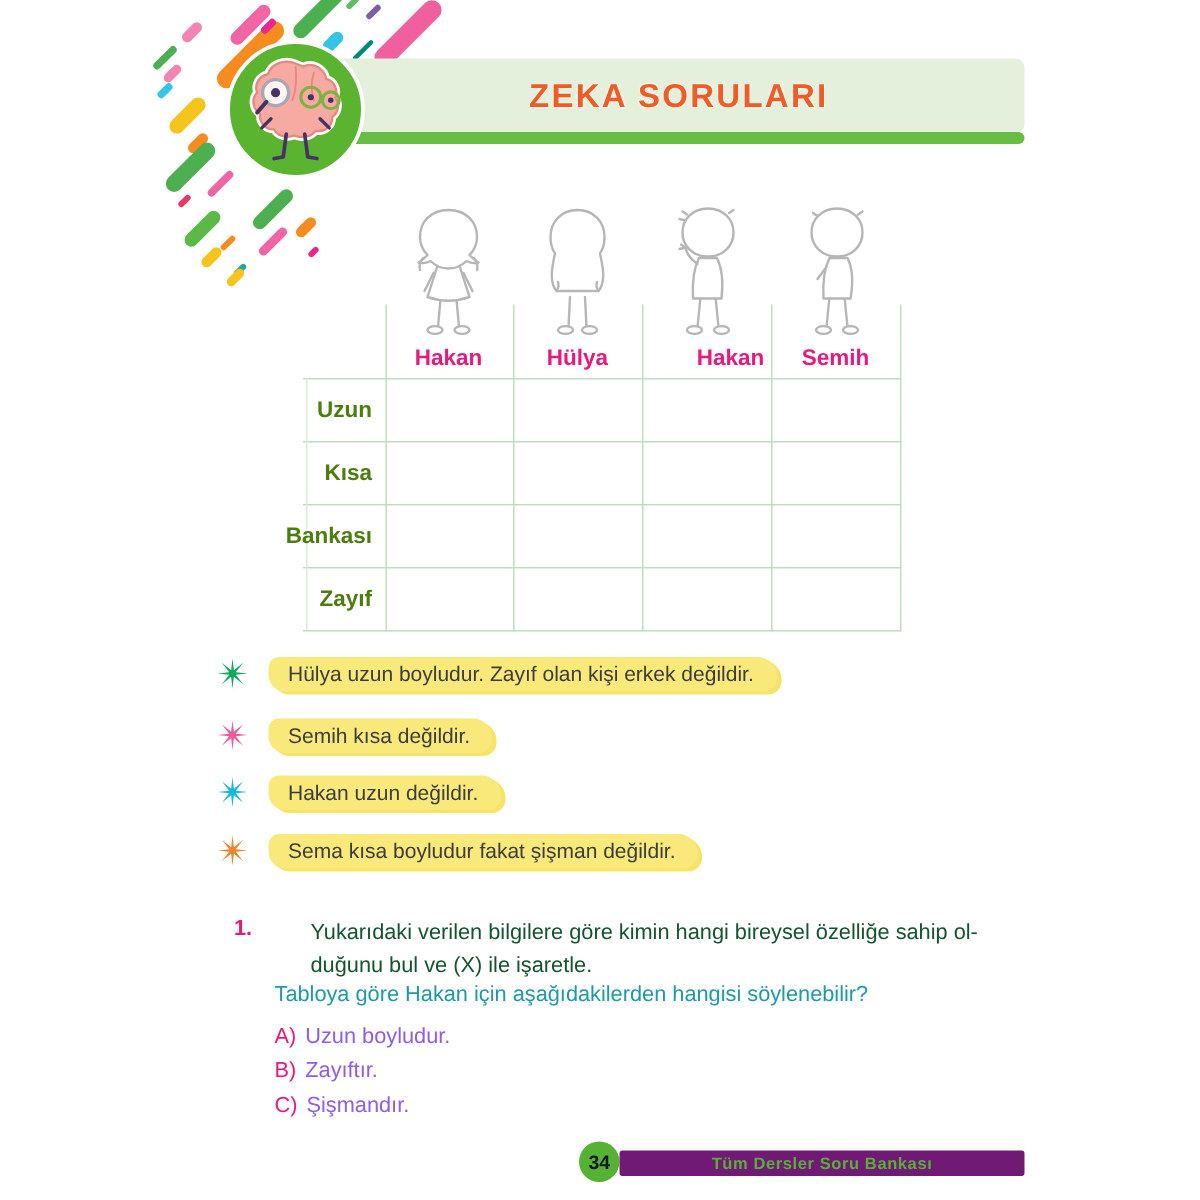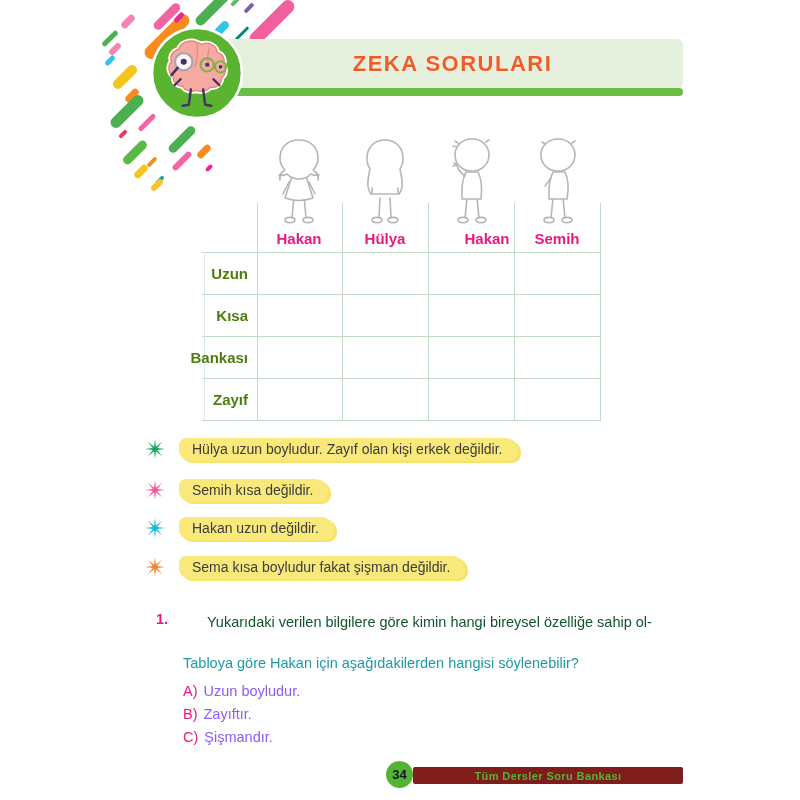--- a/index.html
+++ b/index.html
@@ -44,21 +44,21 @@
   .qtext span{display:block;white-space:nowrap;}
   .subq{position:absolute;left:183px;top:655px;font-size:14.5px;color:#1d9aa6;white-space:nowrap;}
   .opt{position:absolute;left:183px;height:20px;display:flex;align-items:center;font-size:14.5px;}
   .opt .letter{color:#e8197d;font-weight:400;margin-right:6px;}
   .opt .otext{color:#8b5cf6;}
 
   
   .page-badge{position:absolute;left:386px;top:761px;width:27px;height:27px;border-radius:50%;
         background:#55b233;color:#0f172a;font-size:13px;font-weight:700;
         display:flex;align-items:center;justify-content:center;}
-  .footer-bar{position:absolute;left:413px;top:767px;width:270px;height:17px;background:#7f1d1d;
+  .footer-bar{position:absolute;left:413px;top:767px;width:270px;height:17px;background:#701a75;
         border-radius:2px;display:flex;align-items:center;justify-content:center;}
   .footer-bar span{font-size:11px;font-weight:700;letter-spacing:0.4px;color:#55b233;}
 </style>
 </head>
 <body>
 
 <div class="page">
 
   <div class="stripes">
     <div class="st" style="left:150px;top:12px;width:34px;height:9px;background:#f265a5;"></div>
@@ -223,20 +223,21 @@
   <div class="clue" style="top:554px;">
     <svg viewBox="0 0 24 24">
         <polygon points="12,1 12.99,9.6 19.78,4.22 14.4,11.04 23,12 14.4,12.96 19.78,19.78 12.99,14.4 12,23 11.01,14.4 4.22,19.78 9.6,12.96 1,12 9.6,11.04 4.22,4.22 11.01,9.6" fill="#f08433"></polygon>
       </svg>
     <span class="hl">Sema kısa boyludur fakat şişman değildir.</span>
   </div>
 
   <div class="qnum">1.</div>
   <div class="qtext">
     <span>Yukarıdaki verilen bilgilere göre kimin hangi bireysel özelliğe sahip ol-</span>
+    <span>duğunu bul ve (X) ile işaretle.</span>
   </div>
   <div class="subq">Tabloya göre Hakan için aşağıdakilerden hangisi söylenebilir?</div>
 
   <div class="opt" style="top:681px;">
     <span class="letter">A)</span>
     <span class="otext">Uzun boyludur.</span>
   </div>
   <div class="opt" style="top:704px;">
     <span class="letter">B)</span>
     <span class="otext">Zayıftır.</span>

